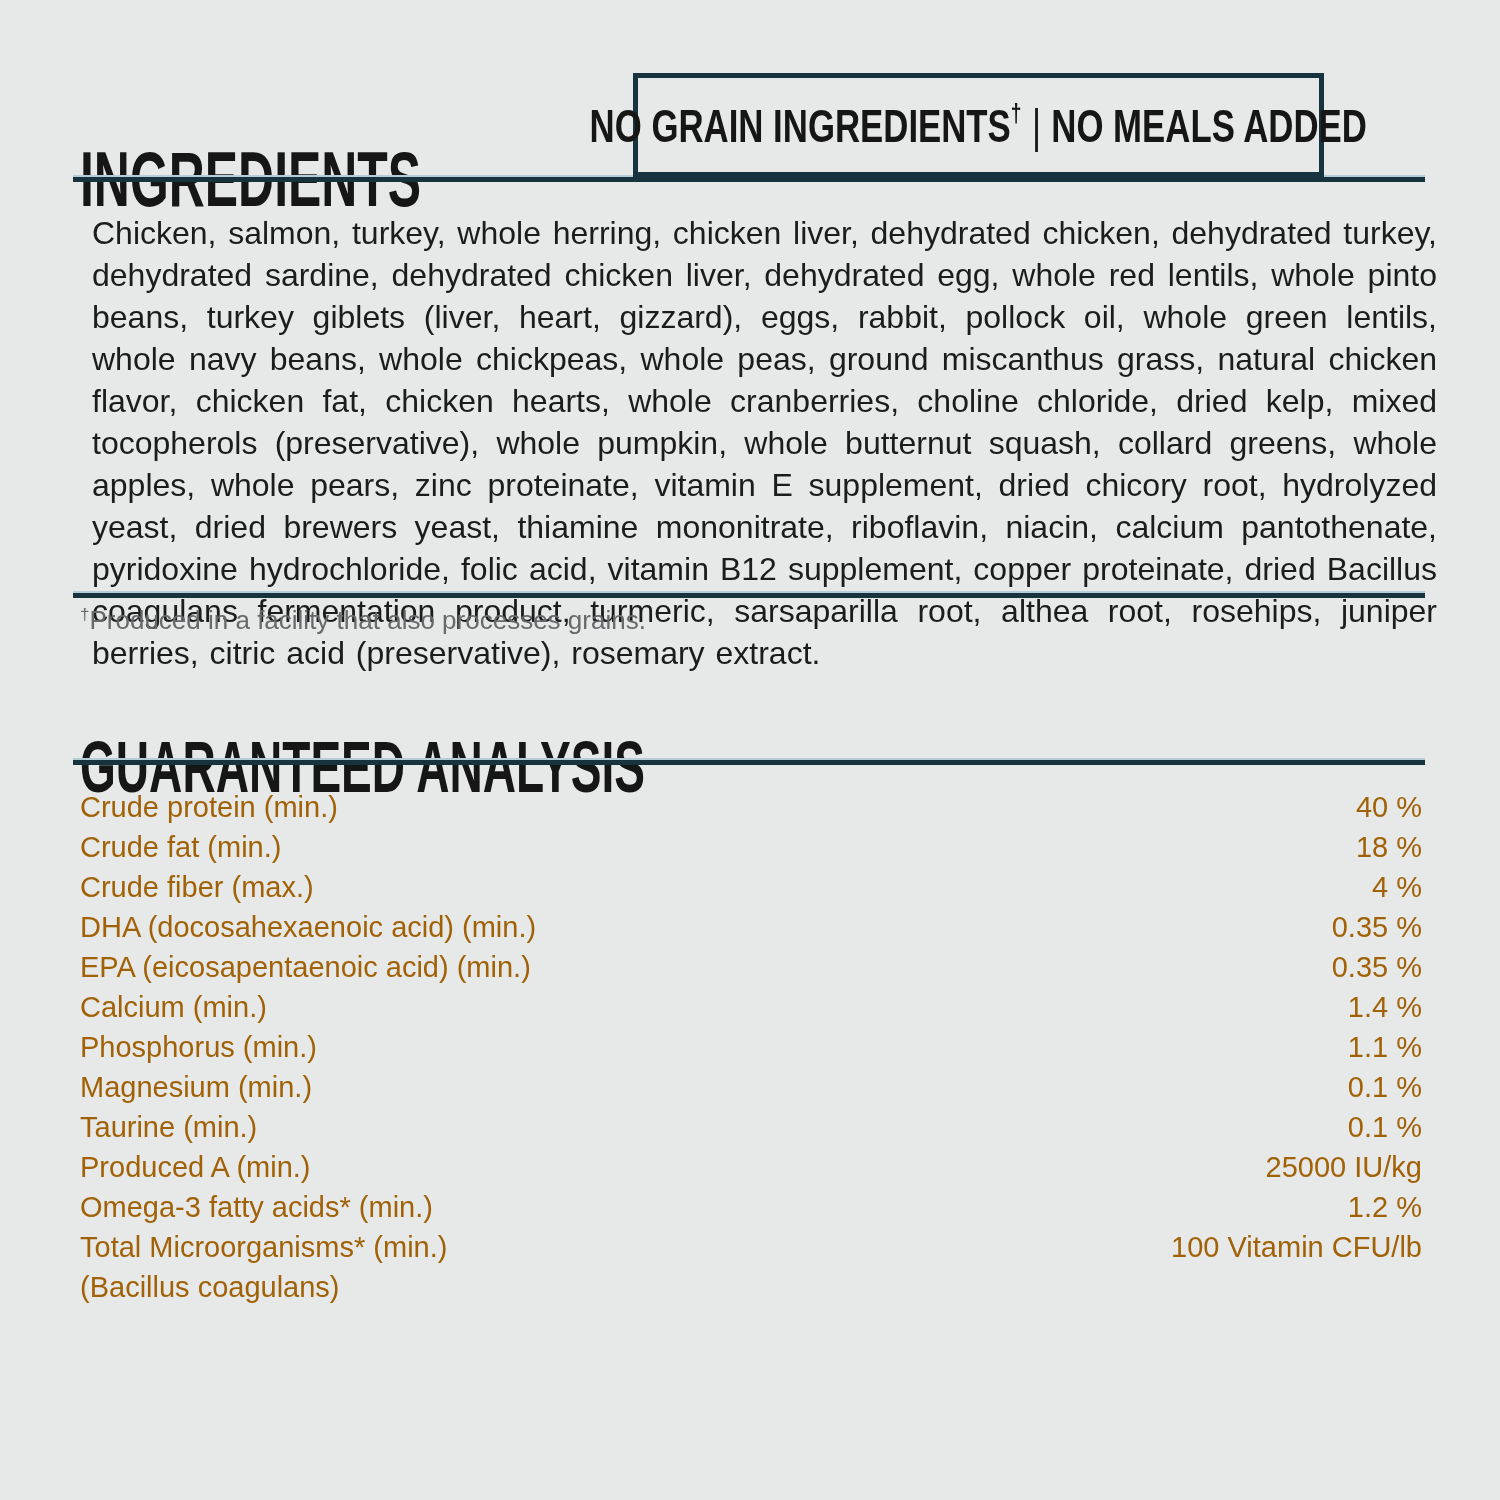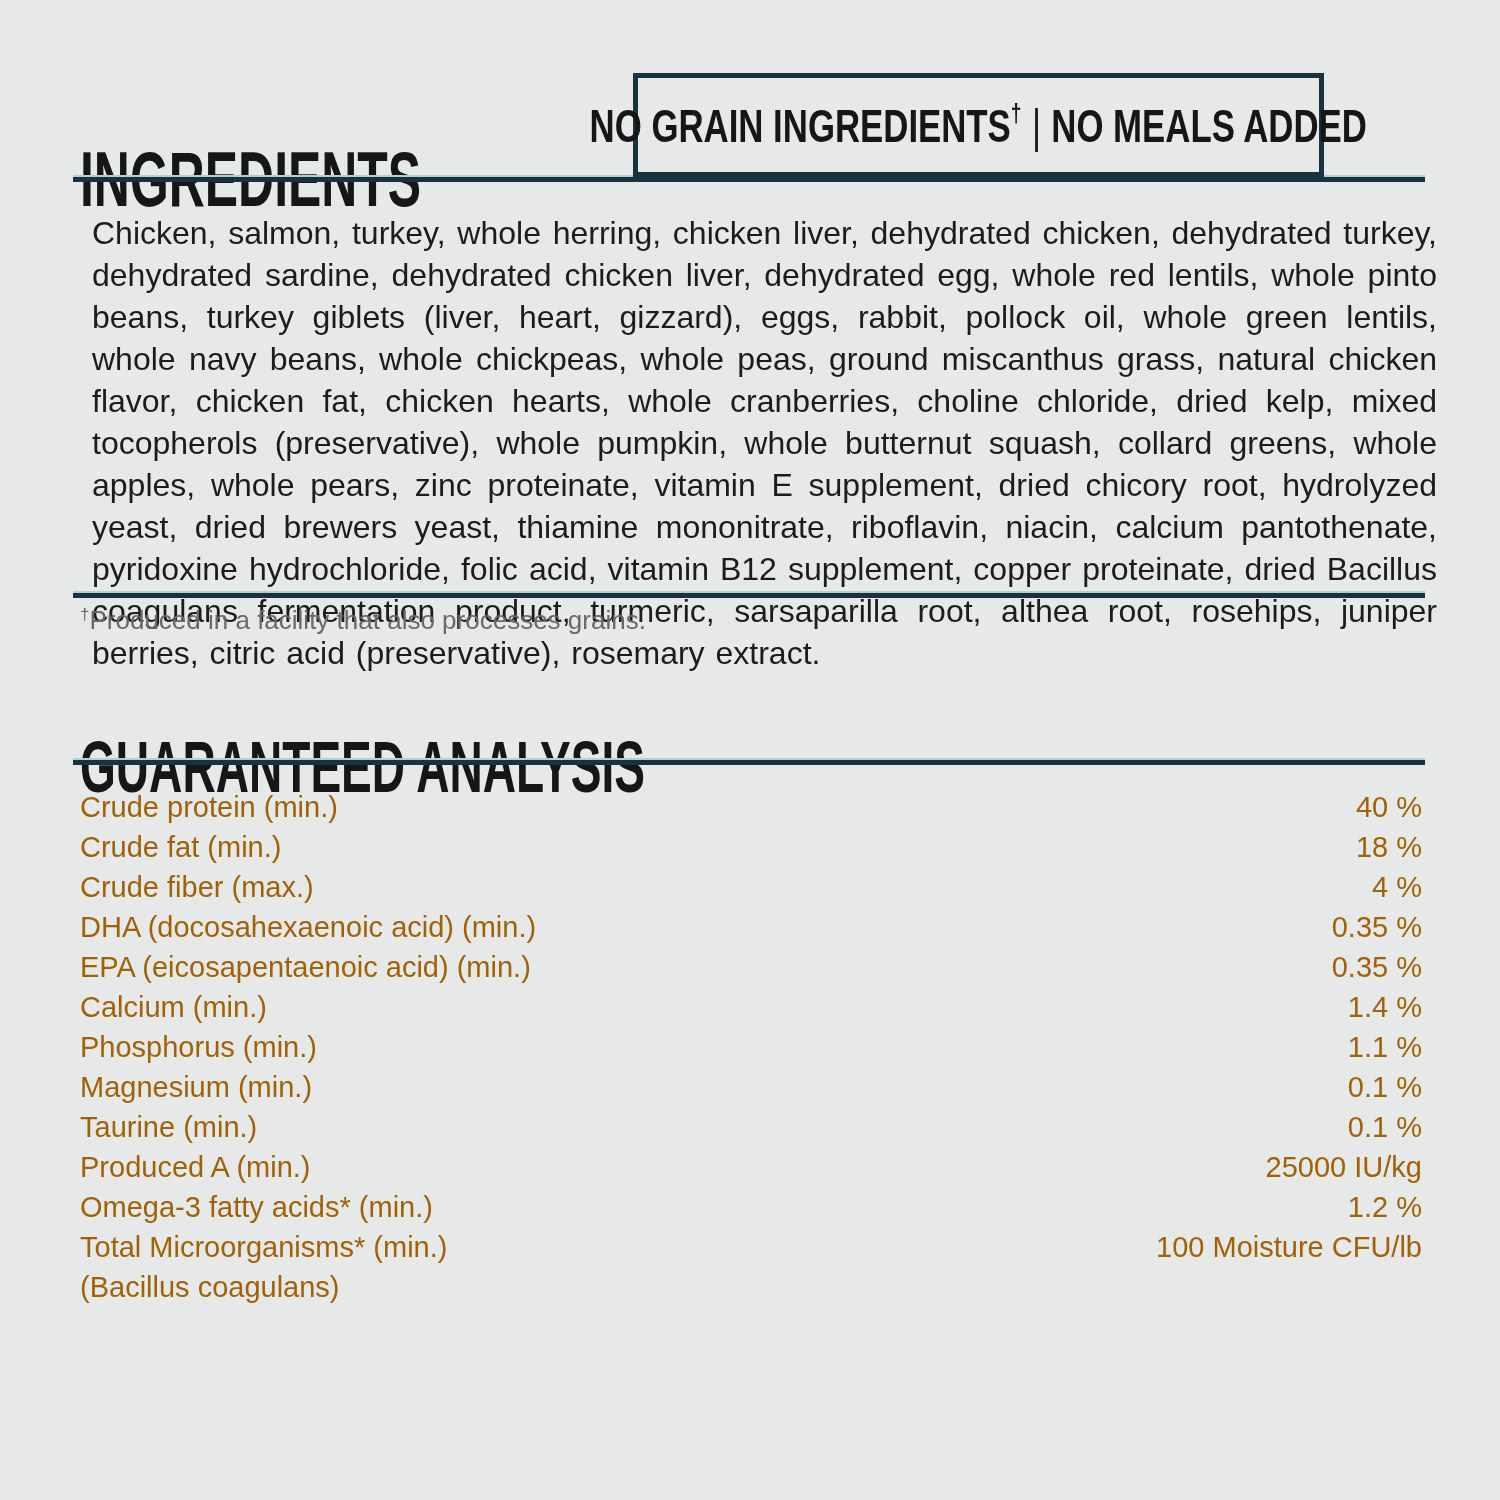--- a/index.html
+++ b/index.html
@@ -182,21 +182,21 @@
       <div class="ga-row">
         <span class="ga-label">Produced A (min.)</span>
         <span class="ga-value">25000 IU/kg</span>
       </div>
       <div class="ga-row">
         <span class="ga-label">Omega-3 fatty acids* (min.)</span>
         <span class="ga-value">1.2 %</span>
       </div>
       <div class="ga-row">
         <span class="ga-label">Total Microorganisms* (min.)</span>
-        <span class="ga-value">100 Moisture CFU/lb</span>
+        <span class="ga-value">100 Vitamin CFU/lb</span>
       </div>
       <div class="ga-row">
         <span class="ga-label">(Bacillus coagulans)</span>
         <span class="ga-value"></span>
       </div>
     </div>
 
 </div>
 
 </body></html>

